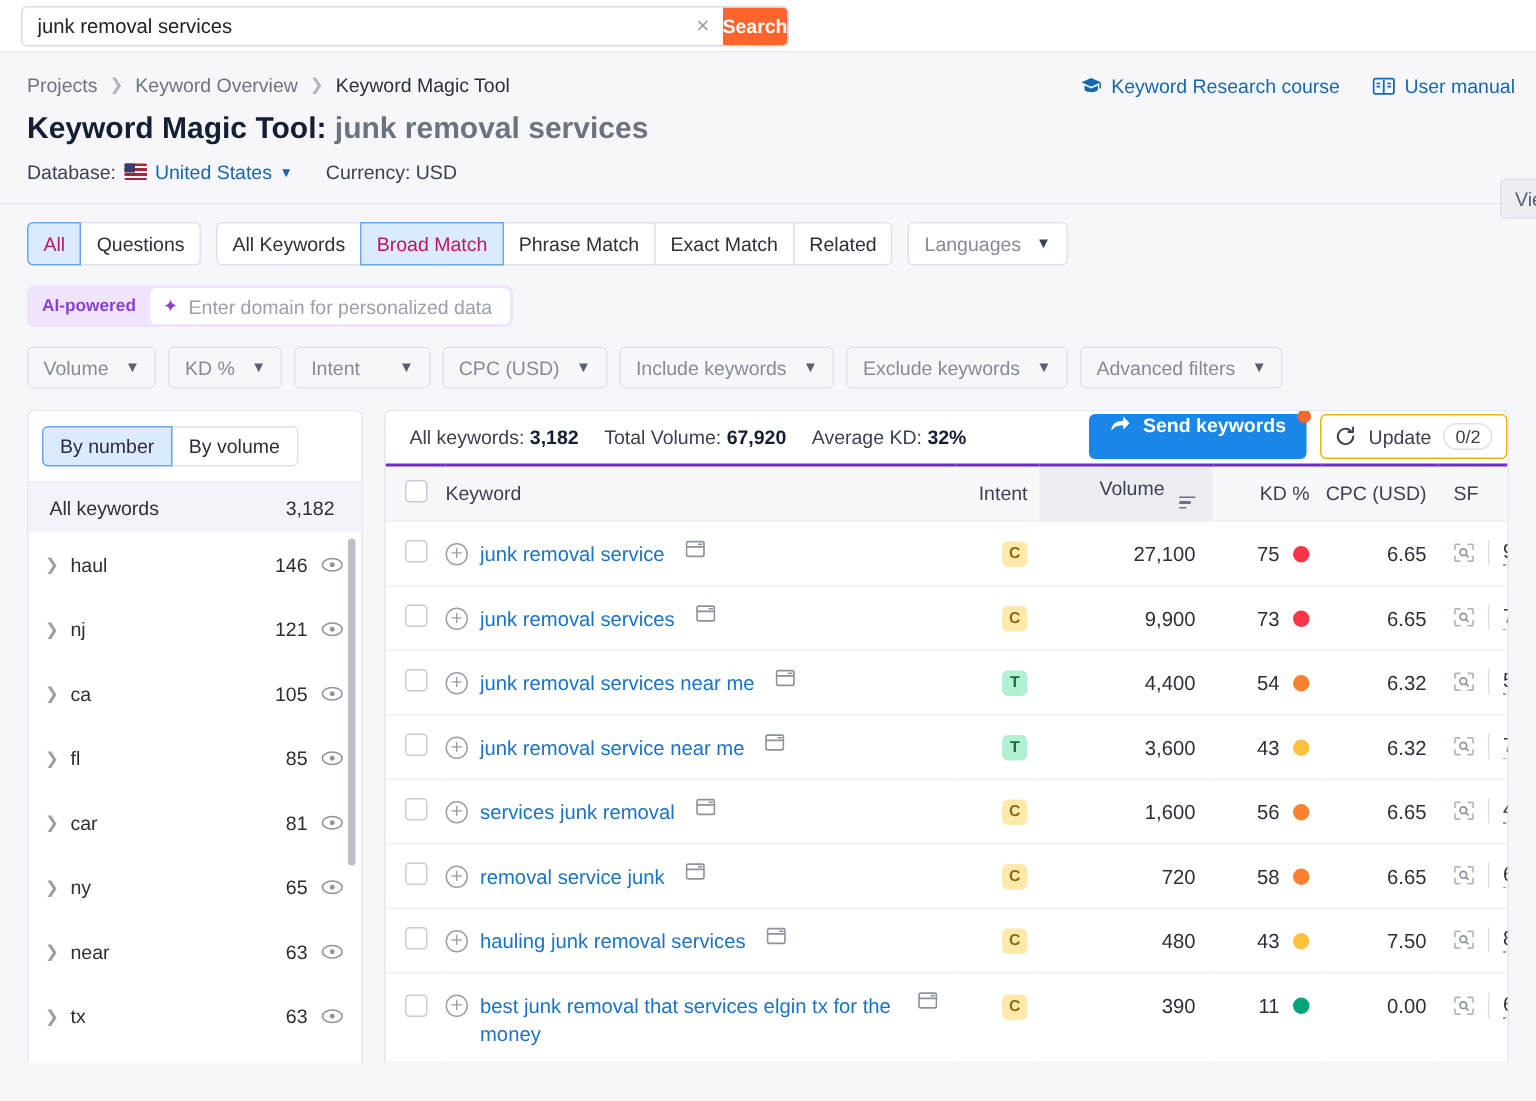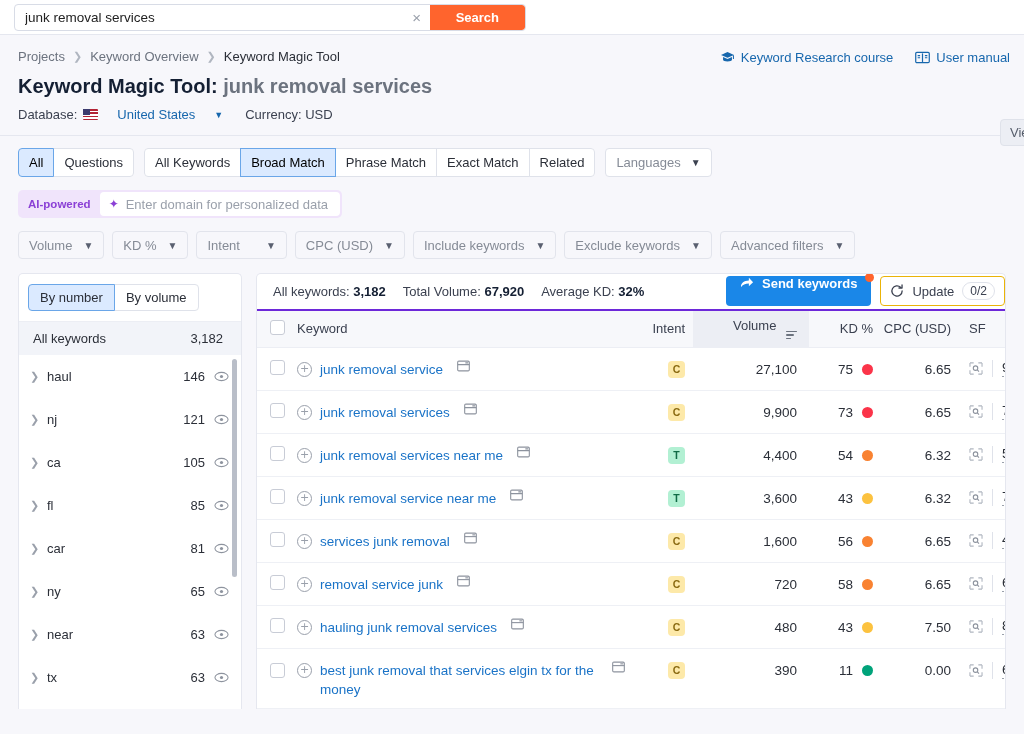--- a/index.html
+++ b/index.html
@@ -48,21 +48,21 @@
     color: #9aa0ab; font-size: 15px; cursor: pointer;
     flex: none;
   }
   .search-btn {
     background: #ff642d;
     color: #fff;
     border: none;
     font-size: 13px;
     font-weight: bold;
     font-family: "Liberation Sans", sans-serif;
-    padding: 0 26px;
+    padding: 0 0;
     height: 100%;
     cursor: pointer;
     border-radius: 0 3px 3px 0;
     flex: none;
   }
 
   
   .header {
     background: #f7f7fb;
     padding: 14px 18px 0 18px;
@@ -90,21 +90,21 @@
     color: #141f33;
   }
   .page-title .q { color: #6c737f; font-weight: bold; }
 
   .meta-row {
     margin-top: 9px;
     display: flex; align-items: center; gap: 22px;
     font-size: 13px; color: #3b4150;
     padding-bottom: 13px;
   }
-  .db-val { color: #1767ad; cursor: pointer; display: flex; align-items: center; gap: 19px; }
+  .db-val { color: #1767ad; cursor: pointer; display: flex; align-items: center; gap: 5px; }
   .flag {
     width: 15px; height: 11px; border-radius: 1px;
     background: linear-gradient(#b22234 0 15%, #fff 15% 30%, #b22234 30% 45%, #fff 45% 60%, #b22234 60% 75%, #fff 75% 90%, #b22234 90% 100%);
     position: relative; display: inline-block; flex: none;
   }
   .flag::before {
     content: ''; position: absolute; left:0; top:0; width: 7px; height: 6px; background: #3c3b6e;
   }
   .caret { font-size: 9px; color: #1767ad; }
 
@@ -126,21 +126,21 @@
   .btn-group { display: flex; background: #fff; border-radius: 4px; }
   .tbtn {
     border: 1px solid #dfe2ea; background: #fff;
     font-size: 13px; font-family: "Liberation Sans", sans-serif;
     color: #2b2f38; height: 29px; padding: 0 10px; cursor: pointer;
     margin-left: -1px; white-space: nowrap;
   }
   .btn-group .tbtn:first-child { margin-left: 0; border-radius: 4px 0 0 4px; }
   .btn-group .tbtn:last-child { border-radius: 0 4px 4px 0; }
   .tbtn.sel {
-    background: #dbeaff; border-color: #6aa6e8; color: #000000; position: relative; z-index: 2; text-align: right;
+    background: #dbeaff; border-color: #6aa6e8; color: #be185d; position: relative; z-index: 2; text-align: right;
   }
   .dropdown {
     border: 1px solid #dfe2ea; background: #fff; border-radius: 4px;
     font-size: 13px; color: #858b96; height: 29px; padding: 0 10px;
     display: flex; align-items: center; gap: 10px; cursor: pointer; white-space: nowrap;
   }
   .dropdown .dc { font-size: 10px; color: #3b4150; }
 
   .ai-row { margin-top: 13px; display: flex; }
   .ai-wrap {

